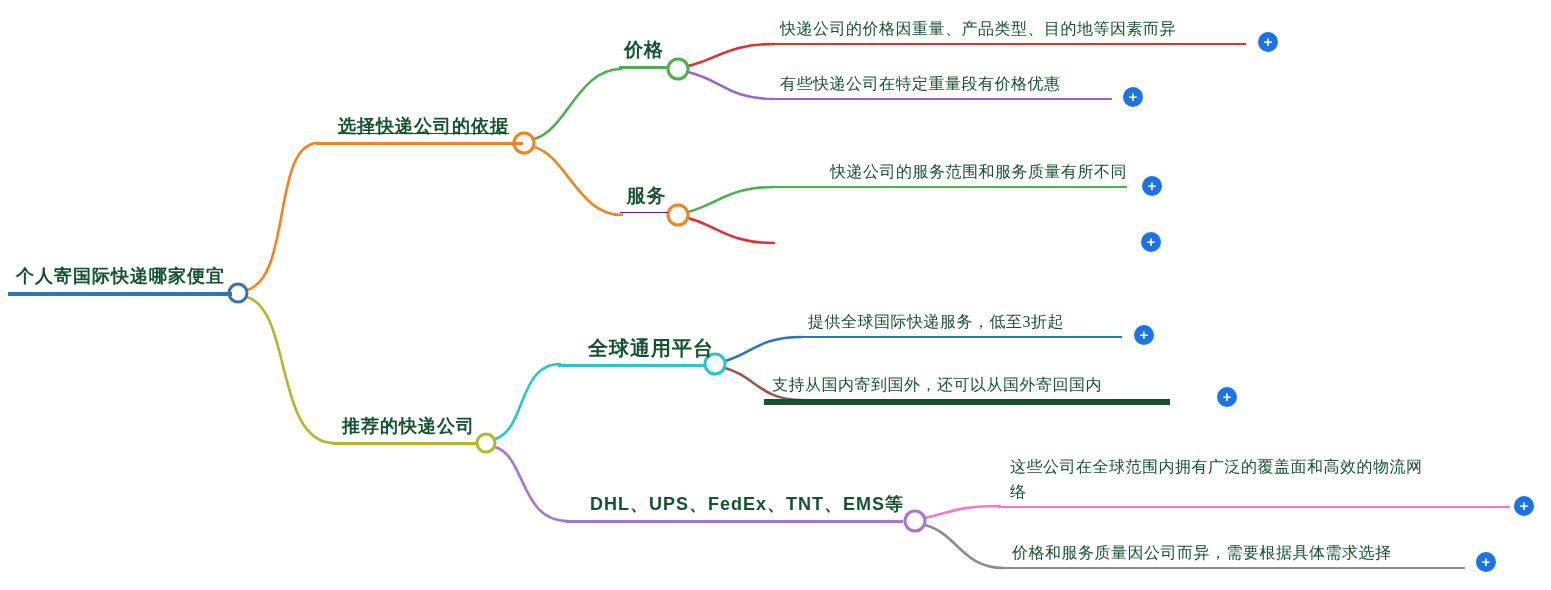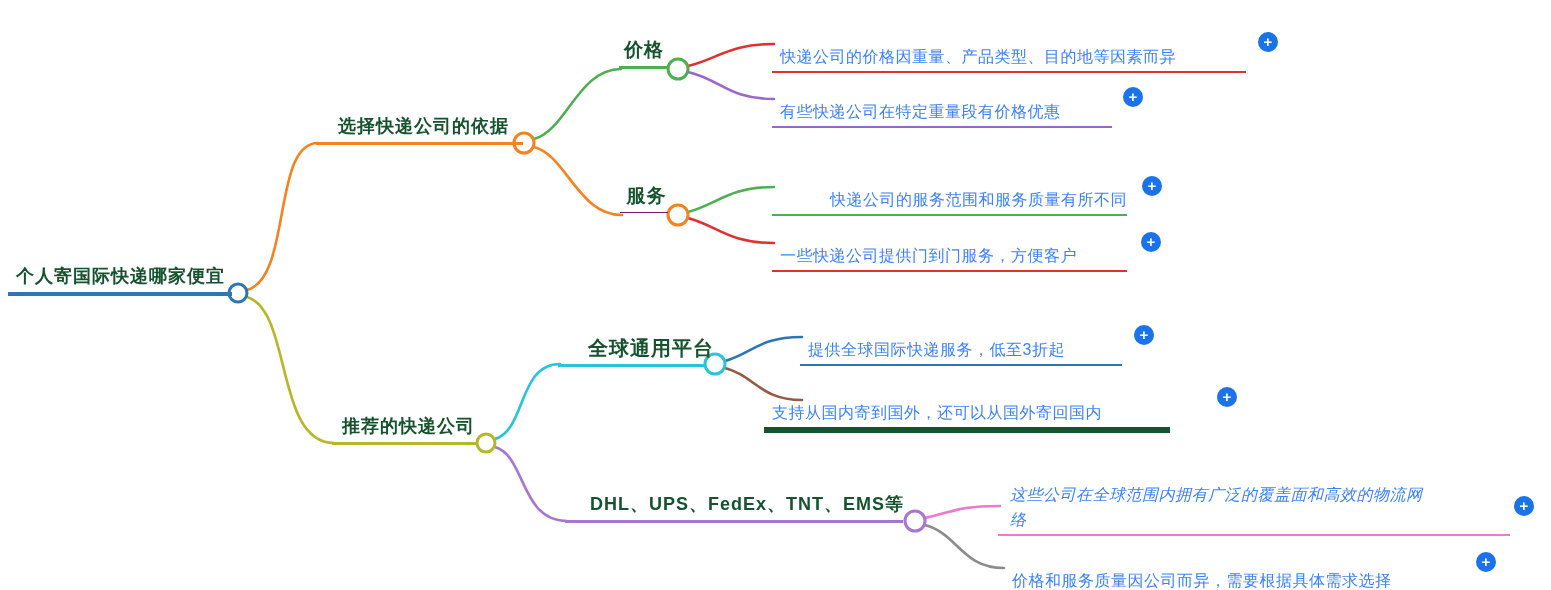--- a/index.html
+++ b/index.html
@@ -15,49 +15,49 @@
   .edges circle{fill:#ffffff;stroke-width:3;}
 
   .node{
     position:absolute;box-sizing:border-box;
     color:#14532d;font-weight:700;white-space:nowrap;
     letter-spacing:1px;line-height:24px;
     padding:0 0 4px 8px;cursor:pointer;
   }
   .leaf{
     position:absolute;box-sizing:border-box;
-    color:#3b82f6;font-weight:400;font-size:16px;
+    color:#14532d;font-weight:400;font-size:16px;
     letter-spacing:0.5px;line-height:25px;white-space:nowrap;
-    padding:0 0 2px 8px;cursor:pointer;margin-top:28px;
+    padding:0 0 2px 8px;cursor:pointer;
   }
   .plus{
     position:absolute;width:20px;height:20px;border-radius:50%;
     background:#1A73E8;color:#ffffff;
     font-size:15px;font-weight:700;line-height:20px;text-align:center;
     cursor:pointer;user-select:none;
   }
 
   
   .n-root{left:8px;top:264px;width:224px;font-size:18px;border-bottom:4px solid #2E75B6;}
-  .n-b1{left:316px;top:114px;width:207px;font-size:18px;border-bottom:3px solid #F5821F;padding-left:22px;}
+  .n-b1{left:316px;top:114px;width:207px;font-size:18px;border-bottom:3px solid #F5821F;padding-left:22px;text-decoration:underline;}
   .n-price{left:619px;top:38px;width:49px;font-size:19px;border-bottom:3px solid #4CAF50;padding-left:5px;}
   .n-service{left:620px;top:184px;width:48px;font-size:19px;border-bottom:1px solid #701a75;padding-left:5px;text-align:center;}
   .n-b2{left:332px;top:414px;width:144px;font-size:18px;border-bottom:3px solid #B5B728;padding-left:10px;}
   .n-platform{left:558px;top:336px;width:146px;font-size:20px;border-bottom:3px solid #29C4D8;padding-left:30px;}
   .n-dhl{left:565px;top:492px;width:338px;font-size:18px;border-bottom:3px solid #A776D1;padding-left:25px;}
 
   
   .l-1{left:772px;top:16px;width:474px;border-bottom:2px solid #E03030;}
   .l-2{left:772px;top:71px;width:340px;border-bottom:2px solid #9966CC;}
   .l-3{left:772px;top:159px;width:355px;border-bottom:2px solid #4CAF50;text-align:right;}
   .l-4{left:772px;top:215px;width:355px;border-bottom:2px solid #E03030;}
-  .l-5{left:800px;top:309px;width:322px;border-bottom:2px solid #2E75B6;}
+  .l-5{left:800px;top:309px;width:322px;border-bottom:2px solid #2E75B6;font-family:Liberation Serif, serif;}
   .l-6{left:764px;top:372px;width:406px;border-bottom:6px solid #14532d;}
   .l-7{left:998px;top:454px;width:512px;border-bottom:2px solid #EE7ACB;white-space:normal;padding-left:12px;}
-  .l-7 .wrap{display:block;max-width:424px;font-style:italic;}
+  .l-7 .wrap{display:block;max-width:424px;}
   .l-8{left:1000px;top:540px;width:465px;border-bottom:2px solid #8C8C8C;padding-left:12px;}
 
   
   .p1{left:1258px;top:32px;}
   .p2{left:1123px;top:87px;}
   .p3{left:1142px;top:176px;}
   .p4{left:1141px;top:232px;}
   .p5{left:1134px;top:325px;}
   .p6{left:1217px;top:387px;}
   .p7{left:1514px;top:496px;}
@@ -123,21 +123,20 @@
   <div class="node n-b1">选择快递公司的依据</div>
   <div class="node n-price">价格</div>
   <div class="node n-service">服务</div>
   <div class="node n-b2">推荐的快递公司</div>
   <div class="node n-platform">全球通用平台</div>
   <div class="node n-dhl">DHL、UPS、FedEx、TNT、EMS等</div>
 
   <div class="leaf l-1">快递公司的价格因重量、产品类型、目的地等因素而异</div>
   <div class="leaf l-2">有些快递公司在特定重量段有价格优惠</div>
   <div class="leaf l-3">快递公司的服务范围和服务质量有所不同</div>
-  <div class="leaf l-4">一些快递公司提供门到门服务，方便客户</div>
   <div class="leaf l-5">提供全球国际快递服务，低至3折起</div>
   <div class="leaf l-6">支持从国内寄到国外，还可以从国外寄回国内</div>
   <div class="leaf l-7">
       <span class="wrap">这些公司在全球范围内拥有广泛的覆盖面和高效的物流网络</span>
     </div>
   <div class="leaf l-8">价格和服务质量因公司而异，需要根据具体需求选择</div>
 
   <div class="plus p1">+</div>
   <div class="plus p2">+</div>
   <div class="plus p3">+</div>

